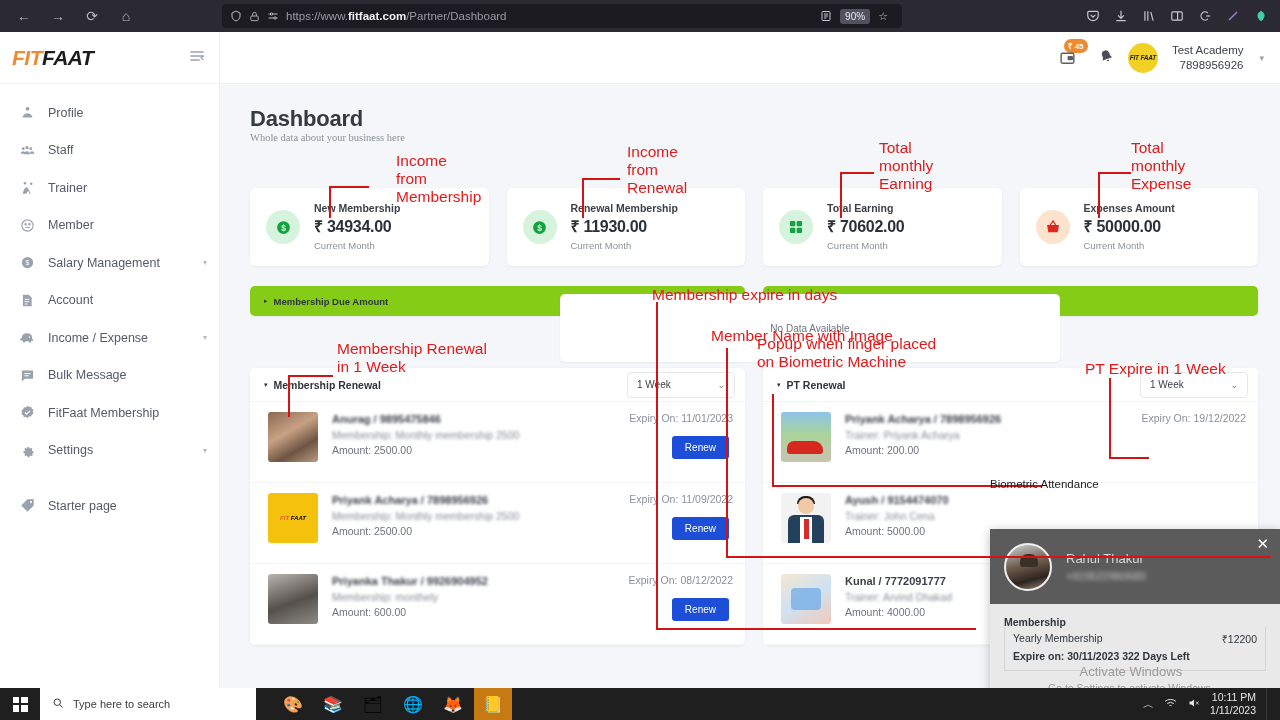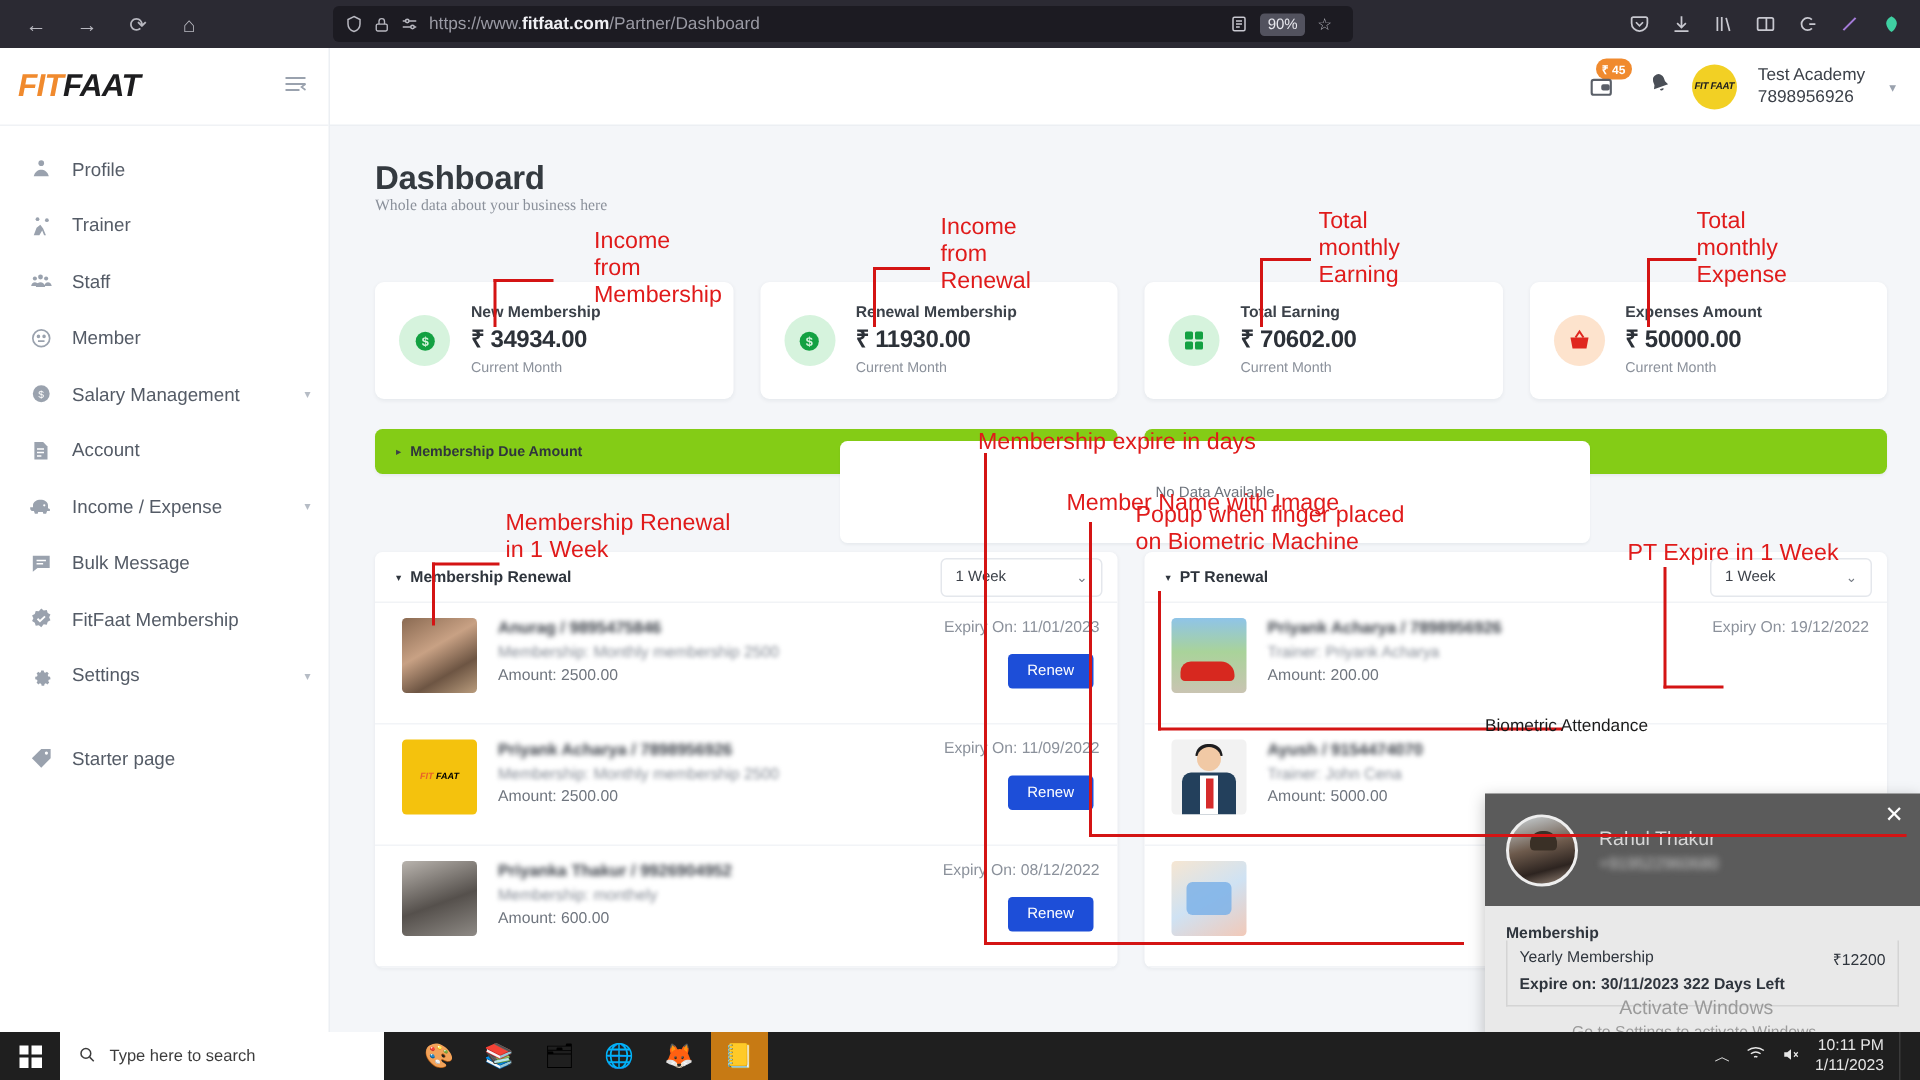--- a/index.html
+++ b/index.html
@@ -74,21 +74,21 @@
   .wallet-badge {
     position: absolute; top: -6px; left: 5px; background: #f08a2e; color: #fff;
     font-size: 8px; padding: 1.5px 4px; border-radius: 8px; white-space: nowrap; font-weight:600;
   }
   .bell-icon { color: #4a4f57; font-size: 15px; transform: rotate(-18px); }
   .avatar-logo {
     width: 30px; height: 30px; border-radius: 50%; background: #f2d024;
     display: flex; align-items: center; justify-content: center;
     font-size: 6.5px; font-weight: 800; font-style: italic; color: #1d1d1f; letter-spacing:-0.2px;
   }
-  .user-meta { line-height: 1.25; }
+  .user-meta { line-height: 1.25; text-align: right; }
   .user-name { font-size: 11.5px; color: #3c4149; }
   .user-phone { font-size: 11.5px; color: #3c4149; }
   .user-caret { color: #9aa2ae; font-size: 9px; margin-left: 2px;}
 
   
   .content { position: absolute; top: 52px; left: 220px; width: 1060px; height: 604px; padding: 22px 22px 0 30px; }
   .page-title { font-size: 22px; font-weight: 700; color: #343a40; letter-spacing: -0.2px;}
   .page-sub { font-size: 10.5px; color: #8b919b; margin-top: 0; font-family: Liberation Serif, serif; }
 
   
@@ -322,39 +322,39 @@
           <svg width="15" height="15" viewBox="0 0 24 24" fill="#9aa2ae">
               <circle cx="12" cy="6" r="3"></circle>
               <path d="M4 20c1-5 5-7 8-7s7 2 8 7z"></path>
             </svg>
         </span>
         <span class="mi-label">Profile</span>
         <span class="caret"></span>
       </div>
       <div class="menu-item">
         <span class="mi-icon">
-          <svg width="15" height="15" viewBox="0 0 24 24" fill="#9aa2ae">
-              <circle cx="8" cy="5" r="2"></circle>
-              <path d="M4 22l3-8 4-3 3 4 3 7h-2l-2-5-3 5z"></path>
-              <circle cx="18" cy="6" r="2"></circle>
-            </svg>
-        </span>
-        <span class="mi-label">Trainer</span>
-        <span class="caret"></span>
-      </div>
-      <div class="menu-item">
-        <span class="mi-icon">
           <svg width="16" height="15" viewBox="0 0 24 24" fill="#9aa2ae">
               <circle cx="6" cy="9" r="2.2"></circle>
               <circle cx="12" cy="7.5" r="2.6"></circle>
               <circle cx="18" cy="9" r="2.2"></circle>
               <path d="M2 17c.6-3 2.4-4 4-4s3.4 1 4 4zM7 18c.8-3.6 2.8-5 5-5s4.2 1.4 5 5zM16 17c.6-3 2.4-4 4-4s3.4 1 4 4z"></path>
             </svg>
         </span>
         <span class="mi-label">Staff</span>
+        <span class="caret"></span>
+      </div>
+      <div class="menu-item">
+        <span class="mi-icon">
+          <svg width="15" height="15" viewBox="0 0 24 24" fill="#9aa2ae">
+              <circle cx="8" cy="5" r="2"></circle>
+              <path d="M4 22l3-8 4-3 3 4 3 7h-2l-2-5-3 5z"></path>
+              <circle cx="18" cy="6" r="2"></circle>
+            </svg>
+        </span>
+        <span class="mi-label">Trainer</span>
         <span class="caret"></span>
       </div>
       <div class="menu-item">
         <span class="mi-icon">
           <svg width="15" height="15" viewBox="0 0 24 24" fill="none" stroke="#9aa2ae" stroke-width="1.8">
               <circle cx="12" cy="12" r="9"></circle>
               <circle cx="9" cy="10" r="1" fill="#9aa2ae"></circle>
               <circle cx="15" cy="10" r="1" fill="#9aa2ae"></circle>
               <path d="M8.5 15h7"></path>
             </svg>
@@ -620,20 +620,25 @@
               <div class="row-name">Ayush / 9154474070</div>
               <div class="row-sub">Trainer: John Cena</div>
               <div class="row-amt">Amount: 5000.00</div>
             </div>
             <div class="row-right">
               <div class="expiry"></div>
             </div>
           </div>
           <div class="row">
             <div class="thumb ph-kid"></div>
+            <div class="row-mid">
+              <div class="row-name clear">Kunal / 7772091777</div>
+              <div class="row-sub">Trainer: Arvind Dhakad</div>
+              <div class="row-amt">Amount: 4000.00</div>
+            </div>
             <div class="row-right">
               <div class="expiry"></div>
             </div>
           </div>
         </div>
       </div>
     </div>
   </div>
 
   <div class="nodata-panel">

